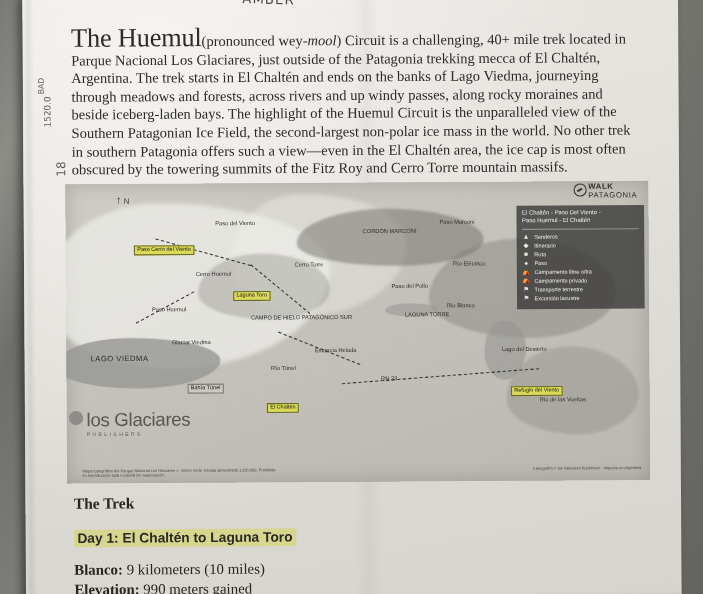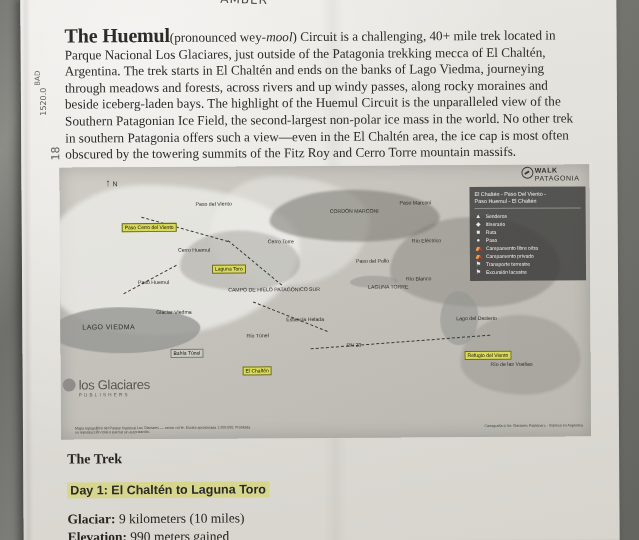--- a/index.html
+++ b/index.html
@@ -70,22 +70,22 @@
     position: absolute;
     left: 44px; top: 32px;
     width: 512px;
     font-family: "Liberation Serif", serif;
     font-size: 13.2px;
     line-height: 16.6px;
     color: #2c2b28;
     text-align: left;
   }
   #intro .lead {
-    font-size: 20px;
-    font-weight: bold;
+    font-size: 24px;
+    font-weight: normal;
     letter-spacing: -0.2px;
   }
   #intro i { font-style: italic; }
   
   #map {
     position: absolute;
     left: 38px; top: 172px;
     width: 530px; height: 272px;
     background: linear-gradient(160deg,#cfcdc6 0%, #c4c2bb 40%, #bab8b1 100%);
     overflow: hidden;
@@ -193,21 +193,21 @@
     transform: rotate(-30deg);
   }
   
   #publisher {
     position: absolute;
     left: 18px; bottom: 42px;
     font-family: "Liberation Sans", sans-serif;
     color: #57565 3;
     color: #575653;
   }
-  #publisher .pl1 { font-size: 13px; letter-spacing: -0.3px; }
+  #publisher .pl1 { font-size: 17px; letter-spacing: -0.3px; }
   #publisher .pl2 { font-size: 4.6px; letter-spacing: 2.2px; }
   #publisher .pdot {
     position: absolute;
     left: -16px; top: 1px;
     width: 13px; height: 13px;
     border-radius: 50%;
     background: #8e8d89;
   }
   #mapfooter {
     position: absolute;
@@ -387,21 +387,21 @@
       <div id="mapfooter">
         <span style="max-width:180px;display:inline-block;">Mapa topográfico del Parque Nacional Los Glaciares — sector norte. Escala aproximada 1:200.000. Prohibida su reproducción total o parcial sin autorización.</span>
         <span style="max-width:150px;display:inline-block;text-align:right;">Cartografía © los Glaciares Publishers · Impreso en Argentina</span>
       </div>
     </div>
 
     <div id="lower">
       <div class="h2">The Trek</div>
       <div class="h3">Day 1: El Chaltén to Laguna Toro</div>
       <div class="spec">
-        <b>Glaciar:</b><span> 9 kilometers (10 miles)</span>
+        <b>Blanco:</b><span> 9 kilometers (10 miles)</span>
       </div>
       <div class="spec">
         <b>Elevation:</b><span> 990 meters gained</span>
       </div>
     </div>
 
     <div class="clip-bottom"></div>
   </div>
 </div>
 

